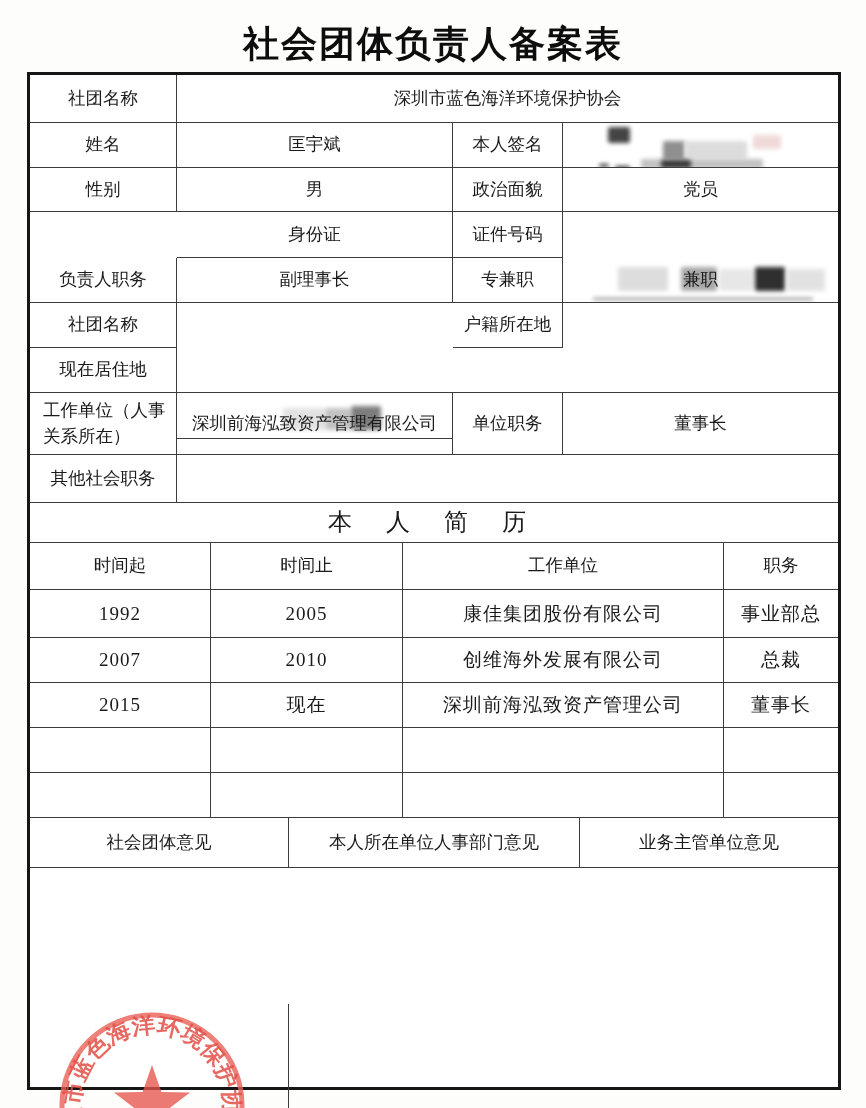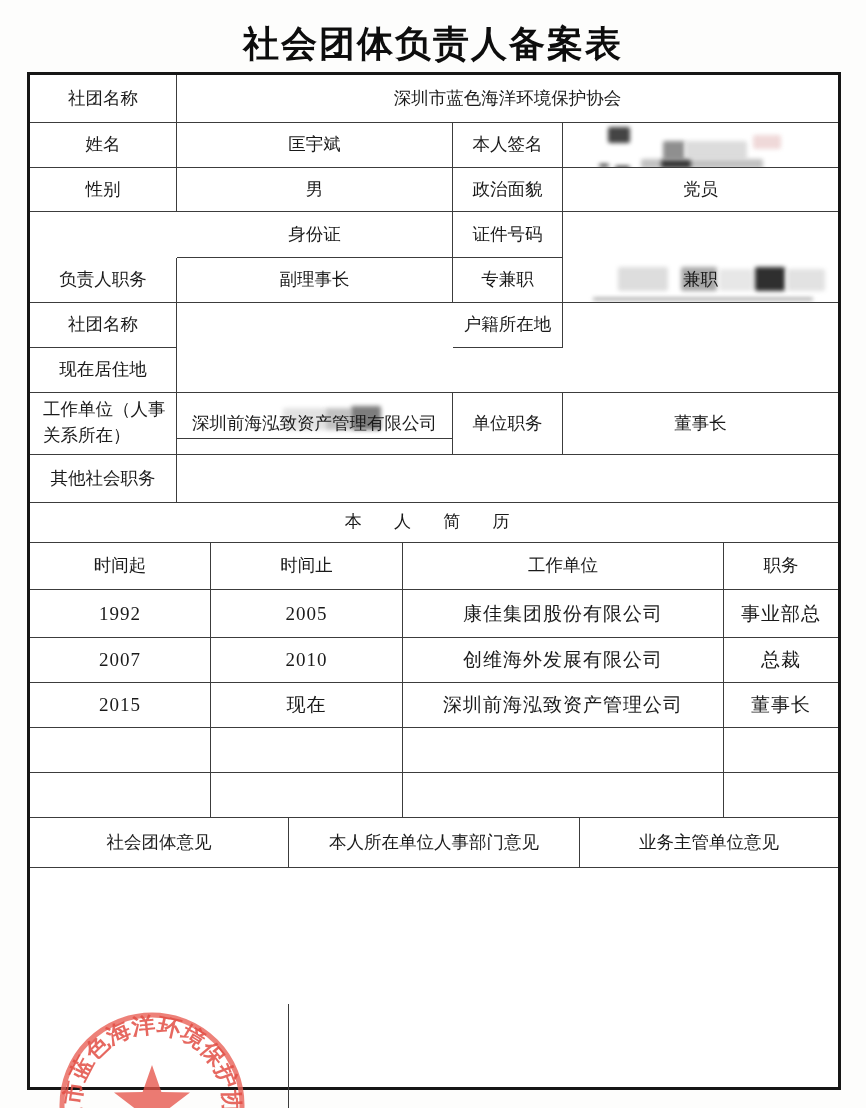--- a/index.html
+++ b/index.html
@@ -18,24 +18,24 @@
     border:3px solid #161616;background:#fff;
   }
   .cell{
     position:absolute;box-sizing:border-box;
     border-right:1px solid #3c3c3c;border-bottom:1px solid #3c3c3c;
     display:flex;align-items:center;justify-content:center;
     font-size:17.5px;line-height:1.45;overflow:hidden;
   }
   .nbr{border-right:none;}
   .nbb{border-bottom:none;}
-  .left{justify-content:flex-start;text-align:left;padding-left:13px;padding-right:4px;font-family:Liberation Mono, monospace;}
+  .left{justify-content:flex-start;text-align:left;padding-left:13px;padding-right:4px;}
   .rel{position:relative;}
   .num{font-size:19px;letter-spacing:1px;}
-  .section{letter-spacing:14px;font-size:17px;}
+  .section{letter-spacing:14px;font-size:24px;}
   .blur{position:absolute;filter:blur(2px);border-radius:2px;}
   .seal-cell{display:block;}
   .seal-svg{position:absolute;}
 </style>
 </head>
 <body>
 
 <div class="title">社会团体负责人备案表</div>
 
 <div class="table">

